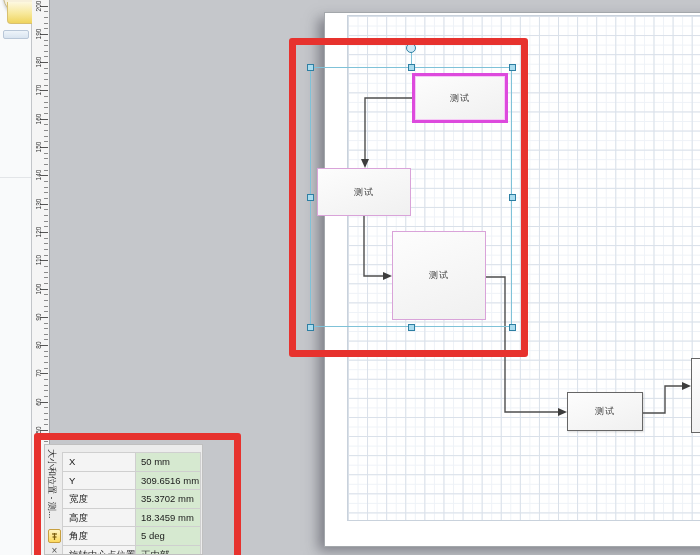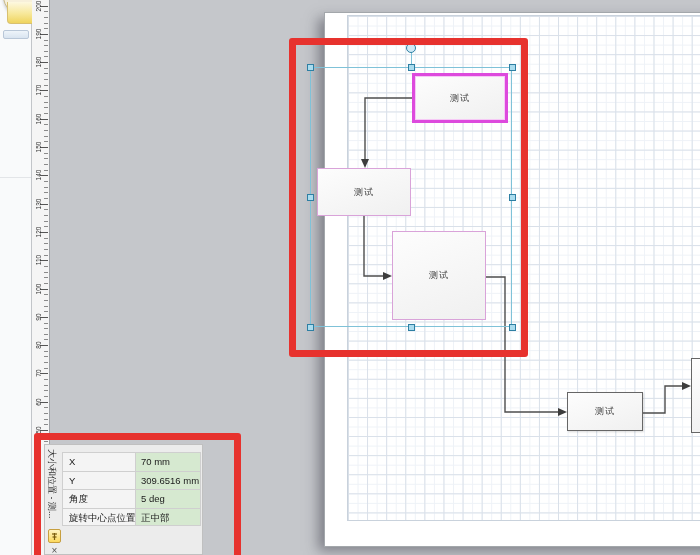--- a/index.html
+++ b/index.html
@@ -342,27 +342,35 @@
             <line x1="2" y1="2" x2="7" y2="2"></line>
             <line x1="2.5" y1="5" x2="6.5" y2="5"></line>
           </g>
         </svg>
     </div>
     <div class="sp-close">×</div>
   </div>
   <div class="sp-table">
     <div class="sp-row">
       <div class="sp-label">X</div>
-      <div class="sp-value">70 mm</div>
+      <div class="sp-value">50 mm</div>
     </div>
     <div class="sp-row">
       <div class="sp-label">Y</div>
       <div class="sp-value">309.6516 mm</div>
     </div>
     <div class="sp-row">
+      <div class="sp-label">宽度</div>
+      <div class="sp-value">35.3702 mm</div>
+    </div>
+    <div class="sp-row">
+      <div class="sp-label">高度</div>
+      <div class="sp-value">18.3459 mm</div>
+    </div>
+    <div class="sp-row">
       <div class="sp-label">角度</div>
       <div class="sp-value">5 deg</div>
     </div>
     <div class="sp-row">
       <div class="sp-label">旋转中心点位置</div>
       <div class="sp-value">正中部</div>
     </div>
   </div>
 </div>
 

